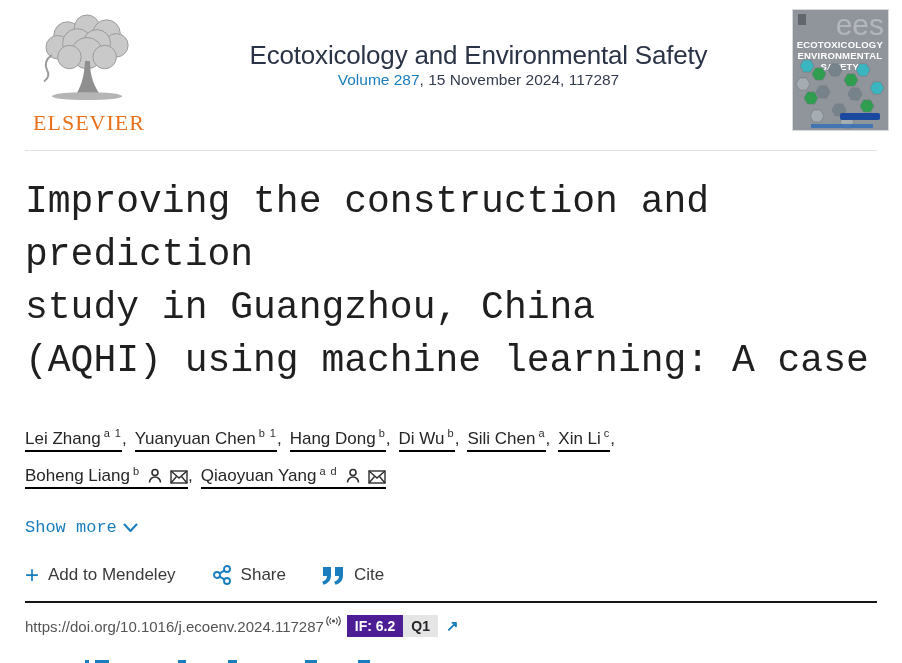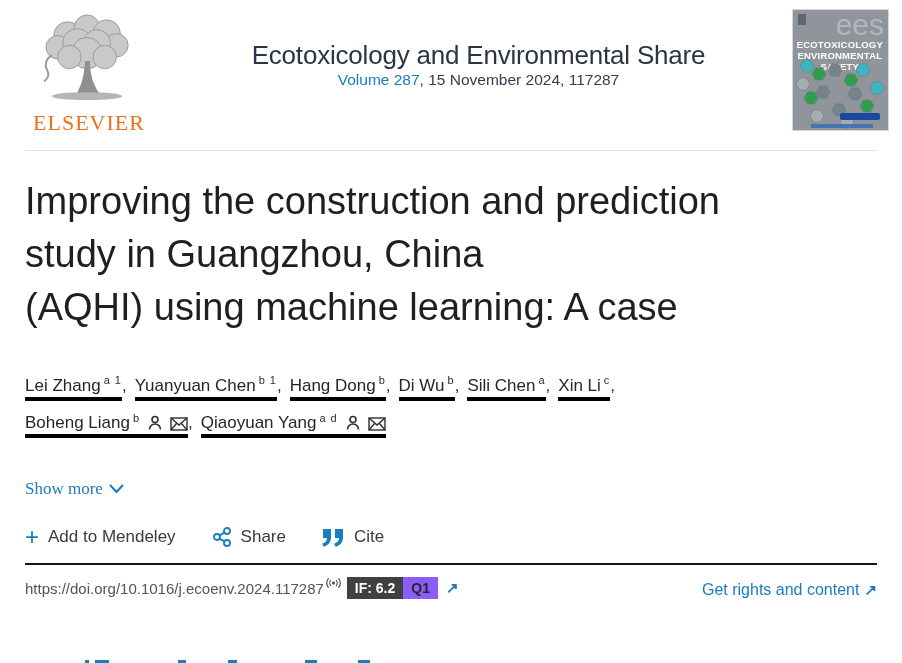--- a/index.html
+++ b/index.html
@@ -25,45 +25,45 @@
   .cover-title { position:absolute; top:30px; right:5px; text-align:center; color:#fff;
     font-size:9.5px; font-weight:bold; line-height:1.15; letter-spacing:0.2px; }
   .cover-hex { position:absolute; left:0; bottom:0; }
   .cover-badge { position:absolute; bottom:10px; right:8px; width:40px; height:7px;
     background:#1b49a0; border-radius:2px; }
   .cover-strip { position:absolute; bottom:2px; left:18px; width:62px; height:4px; background:#2f6db5; opacity:.8; }
   .rule-light { margin:0 25px; border-top:1px solid #e0e0e0; }
 
   
   .content { padding:0 25px; }
-  .article-title { margin-top:24px; font-family:Liberation Sans, sans-serif; font-weight:400;
+  .article-title { margin-top:24px; font-family:Liberation Mono, monospace; font-weight:400;
     font-size:38px; line-height:53px; color:#1f1f1f; }
   .authors { margin-top:30px; font-size:17px; color:#262626; }
   .authors-line { line-height:33px; }
-  .author-chip { border-bottom:4px solid #000000; padding-bottom:2px; white-space:nowrap; cursor:pointer;text-align:right; }
+  .author-chip { border-bottom:2px solid #000000; padding-bottom:2px; white-space:nowrap; cursor:pointer;text-align:right; }
   .a-sup { font-size:11px; color:#2e2e2e; margin-left:3px; letter-spacing:1px; }
   .a-sep { margin-right:8px; }
   .author-chip svg { margin-left:7px; vertical-align:-3px; }
-  .show-more { margin-top:40px; display:inline-flex; align-items:center; gap:6px;
+  .show-more { margin-top:26px; display:inline-flex; align-items:center; gap:6px;
     background:none; border:none; font-size:17px; color:#1a7dbe; cursor:pointer;
-    font-family:Liberation Serif, serif; }
+    font-family:Liberation Mono, monospace; }
   .action-row { margin-top:28px; display:flex; align-items:center; gap:36px; }
   .action-btn { display:inline-flex; align-items:center; gap:9px; background:none; border:none;
     font-size:17px; color:#3a3a3a; cursor:pointer; font-family:"Liberation Sans", sans-serif; }
   .plus-glyph { color:#1a7dbe; font-size:24px; font-weight:400; line-height:16px; }
   .rule-dark { margin:16px 25px 0 25px; border-top:2px solid #161616; }
 
   
   .footer-row { margin:12px 25px 0 25px; display:flex; align-items:flex-end; justify-content:space-between; }
   .doi-group { display:flex; align-items:center; }
   .doi-link { font-size:15px; color:#545454; text-decoration:none; cursor:pointer; }
   .broadcast { transform:translateY(-5px); margin:0 5px 0 1px; }
   .badge { font-size:14px; font-weight:bold; padding:3px 8px; line-height:16px; cursor:pointer; }
-  .badge-if { background:#404040; color:#ffffff; }
-  .badge-q1 { background:#8b5cf6; color:#26242a; }
+  .badge-if { background:#4c1d95; color:#ffffff; }
+  .badge-q1 { background:#e5e5e5; color:#26242a; }
   .ext-arrow { color:#1a7dbe; font-weight:bold; font-size:15px; margin-left:8px; cursor:pointer; }
   .rights-link { font-size:16px; color:#1a7dbe; text-decoration:none; cursor:pointer; }
   .rights-link .ext-arrow { margin-left:5px; }
 
   
   .clipped-row { position:absolute; left:0; bottom:0; width:902px; height:4px; overflow:hidden; }
   .clipped-row i { position:absolute; bottom:0; height:3px; background:#1a7dbe; display:block; }
 </style>
 </head>
 <body>
@@ -84,21 +84,21 @@
         <circle cx="76" cy="44" r="12"></circle>
       </g>
       <path d="M56,48 C55,62 53,72 47,82 L71,82 C63,70 61,60 61,48 Z" fill="#8f8f8f"></path>
       <path d="M22,42 q-9,6 -5,15 q4,7 -3,12" stroke="#9a9a9a" stroke-width="2" fill="none"></path>
       <ellipse cx="58" cy="84" rx="36" ry="4" fill="#b5b5b5"></ellipse>
     </svg>
     <div class="logo-word">ELSEVIER</div>
   </div>
 
   <div class="journal-meta">
-    <h2 class="journal-title">Ecotoxicology and Environmental Share</h2>
+    <h2 class="journal-title">Ecotoxicology and Environmental Safety</h2>
     <div class="volume-line">
       <a class="volume-link">Volume 287</a><span>, 15 November 2024, 117287</span>
     </div>
   </div>
 
   <div class="cover-thumb">
     <div class="cover-crest"></div>
     <div class="cover-ghost">ees</div>
     <div class="cover-title">
       <div>ECOTOXICOLOGY</div>
@@ -202,23 +202,20 @@
         <circle cx="9" cy="6" r="1.6" fill="#444" stroke="none"></circle>
         <path d="M6.3,3 a4.3,4.3 0 0 0 0,6"></path>
         <path d="M11.7,3 a4.3,4.3 0 0 1 0,6"></path>
         <path d="M3.8,1 a7.2,7.2 0 0 0 0,10"></path>
         <path d="M14.2,1 a7.2,7.2 0 0 1 0,10"></path>
       </svg>
     <span class="badge badge-if">IF: 6.2</span>
     <span class="badge badge-q1">Q1</span>
     <span class="ext-arrow">↗</span>
   </div>
-  <a class="rights-link">
-    <span>Get rights and content</span><span class="ext-arrow">↗</span>
-  </a>
 </div>
 
 <div class="clipped-row">
   <i style="left:85px;width:4px"></i>
     <i style="left:95px;width:14px"></i>
     <i style="left:178px;width:8px"></i>
   <i style="left:228px;width:9px"></i>
     <i style="left:305px;width:12px"></i>
     <i style="left:358px;width:12px"></i>
 </div>

